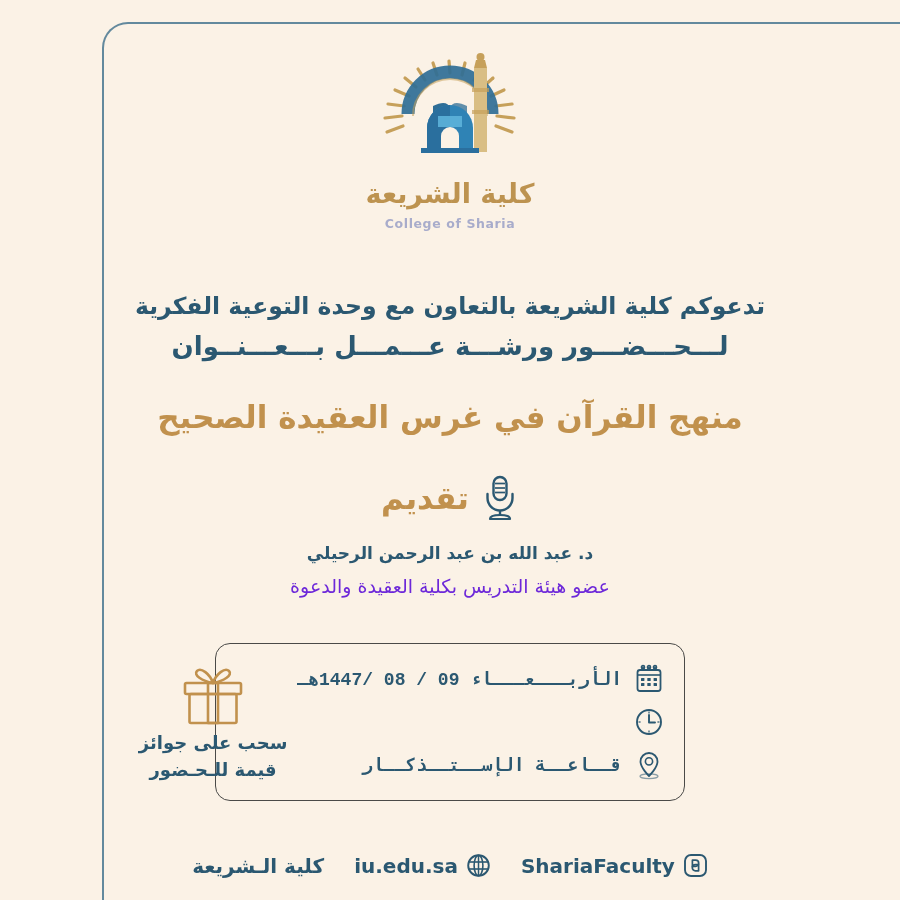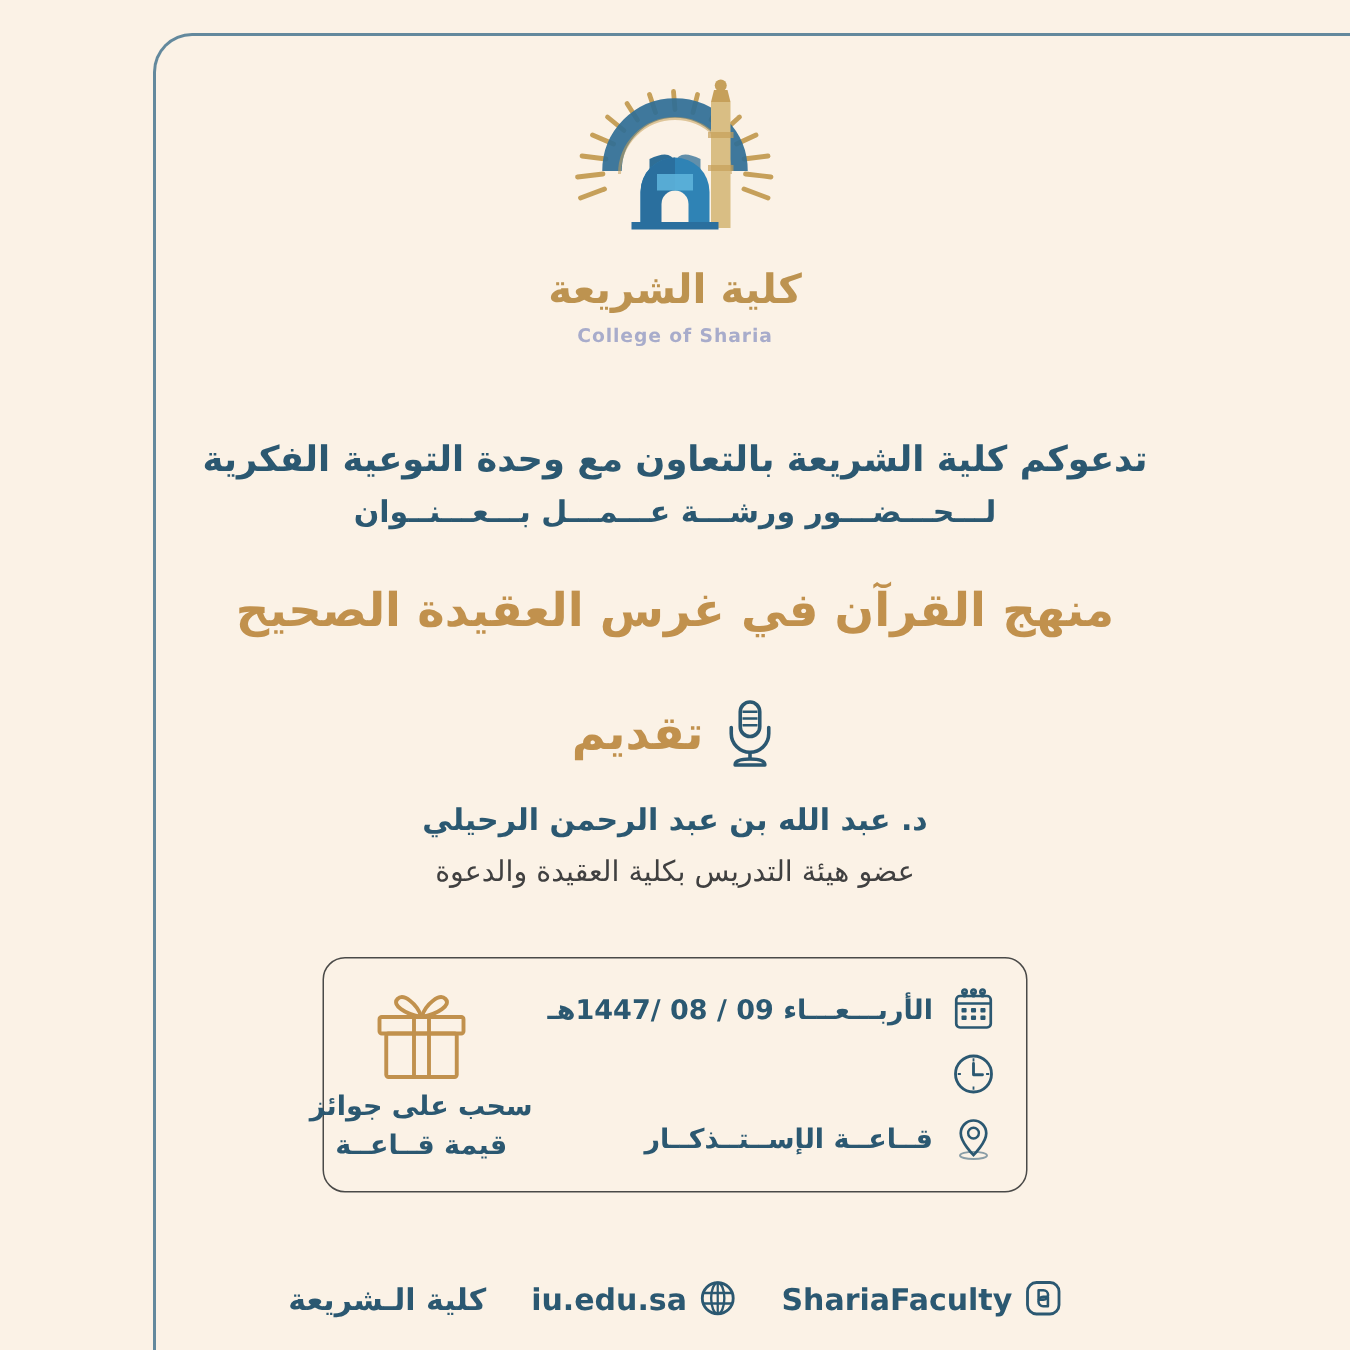--- a/index.html
+++ b/index.html
@@ -75,21 +75,21 @@
   }
 
   
   .invite {
     margin-top: 56px;
     text-align: center;
     color: #2b5871;
     line-height: 1.62;
   }
   .invite-l1 { font-size: 23.5px; font-weight: 600; }
-  .invite-l2 { font-size: 20px; font-weight: 600; letter-spacing: 1px; }
+  .invite-l2 { font-size: 26px; font-weight: 600; letter-spacing: 1px; }
 
   
   .title {
     margin-top: 30px;
     font-size: 31px;
     font-weight: 700;
     color: #c1914d;
     text-align: center;
     line-height: 1.3;
   }
@@ -105,31 +105,31 @@
   }
   .present-label {
     font-size: 31px;
     font-weight: 700;
     color: #c1914d;
   }
   .mic-icon { width: 38px; height: 46px; display: block; }
 
   .speaker-name {
     margin-top: 22px;
-    font-size: 20px;
+    font-size: 17px;
     font-weight: 600;
     color: #2b5871;
     letter-spacing: 1.4px;
     text-align: right;
   }
   .speaker-role {
     margin-top: 12px;
     font-size: 19px;
     font-weight: 500;
-    color: #404040;
+    color: #6d28d9;
     text-align: center;
   }
 
   
   .details-box {
     margin-top: 46px;
     width: 470px;
     border: 1.6px solid #4a4a48;
     border-radius: 15px;
     padding: 17px 20px 17px 16px;
@@ -153,20 +153,21 @@
     align-items: center;
     gap: 12px;
   }
   .detail-ico { width: 30px; height: 30px; flex: 0 0 30px; }
   .detail-txt {
     font-size: 18px;
     font-weight: 600;
     color: #2b5871;
     letter-spacing: 0.4px;
     white-space: nowrap;
+    font-family: Liberation Mono, monospace;
   }
 
   .gift-block {
     display: flex;
     flex-direction: column;
     align-items: center;
     flex: 0 0 auto;
     padding-left: 6px;
   }
   .gift-ico { width: 72px; height: 66px; display: block; }
@@ -333,21 +334,21 @@
           <g fill="none" stroke="#c1914d" stroke-width="2.6" stroke-linejoin="round">
             <rect x="8" y="22" width="56" height="11" rx="1.5"></rect>
             <rect x="12.5" y="33" width="47" height="29" rx="1.5"></rect>
             <rect x="31" y="22" width="10" height="40"></rect>
             <path d="M36 22 c-3 -9 -12 -16 -16 -12 c-4 4 5 10 16 12 z"></path>
             <path d="M36 22 c3 -9 12 -16 16 -12 c4 4 -5 10 -16 12 z"></path>
           </g>
         </svg>
         <div class="gift-txt">
           <div>سحب على جوائز</div>
-          <div>قيمة قــاعــة</div>
+          <div>قيمة للـحـضور</div>
         </div>
       </div>
 
     </div>
 
     <div class="footer">
 
       <div class="f-item">
         <span class="f-txt ar">كلية الـشريعة</span>
       </div>

